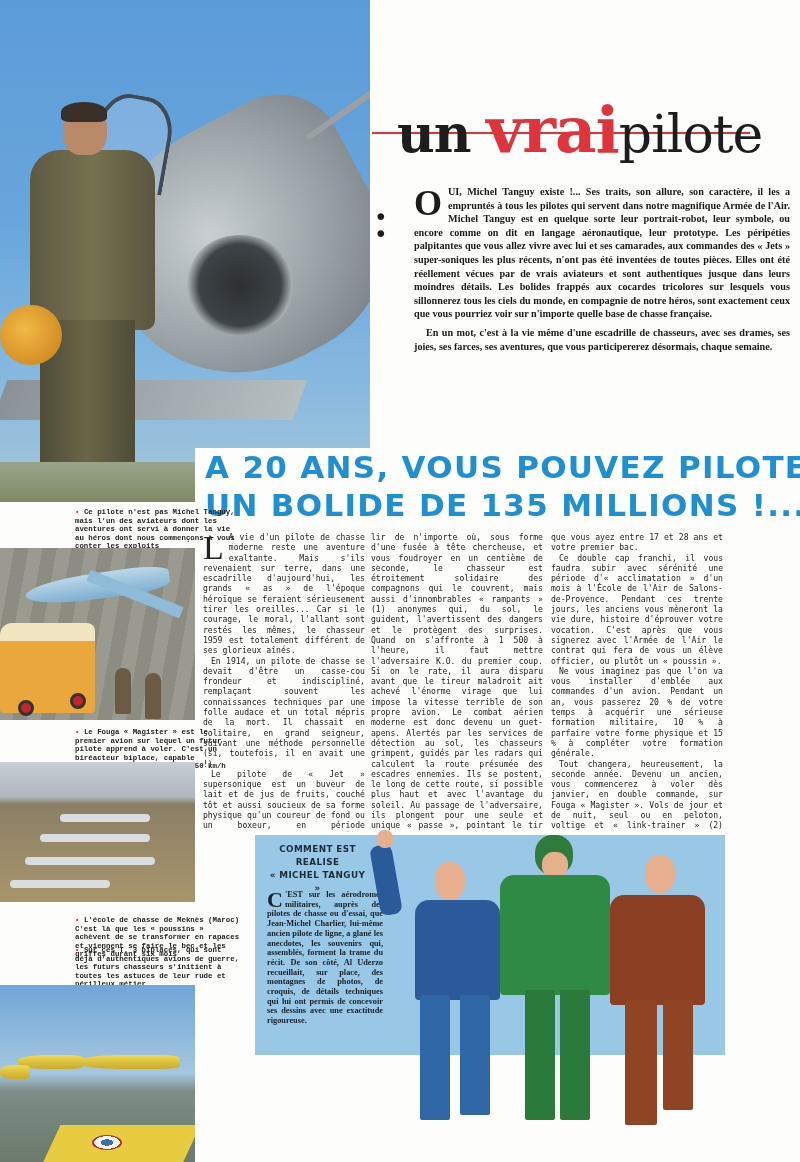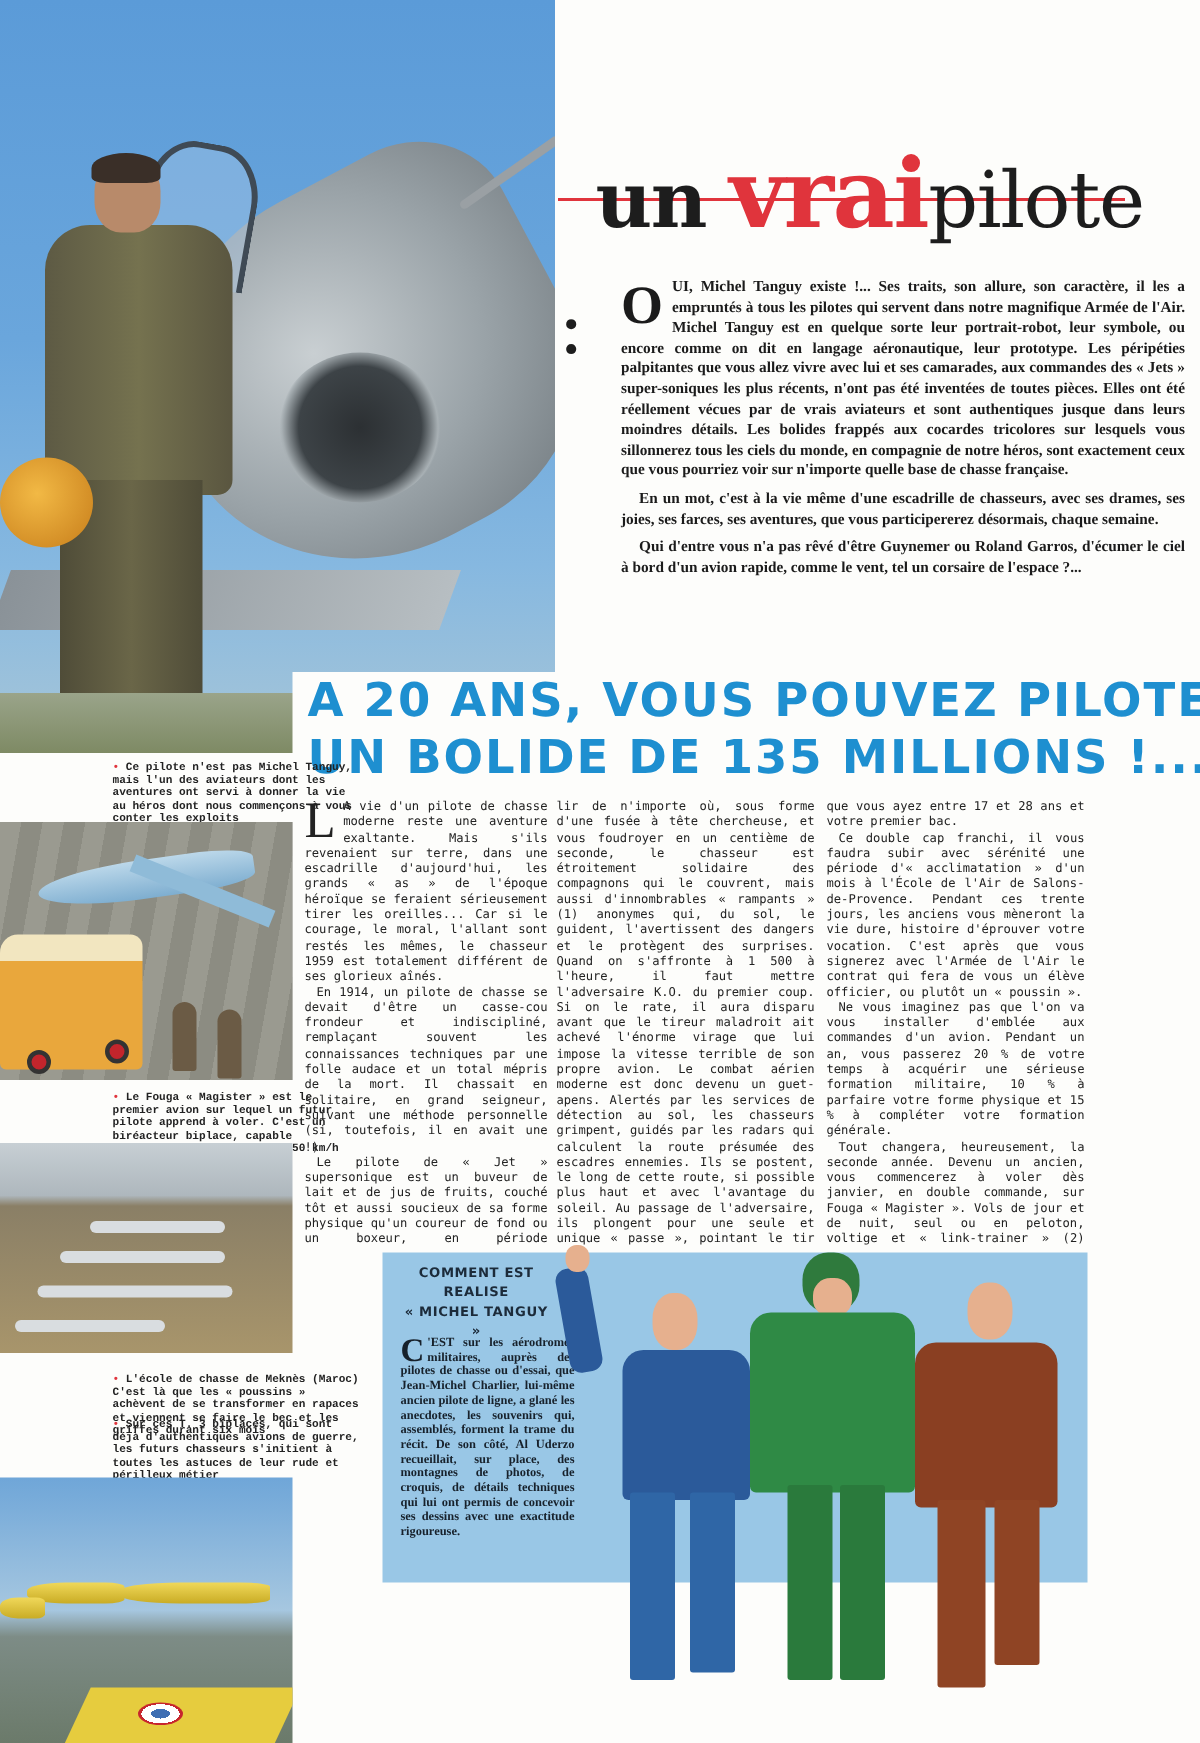--- a/index.html
+++ b/index.html
@@ -139,21 +139,20 @@
   <div class="title-text">
     <span class="w1">un</span>
     <span class="w2">vrai</span><span class="w3">pilote</span>
     <span class="w3">:</span>
   </div>
 </div>
 
 <div class="intro">
   <p class="first"><span class="dropcap">O</span><span>UI, Michel Tanguy existe !... Ses traits, son allure, son caractère, il les a empruntés à tous les pilotes qui servent dans notre magnifique Armée de l'Air. Michel Tanguy est en quelque sorte leur portrait-robot, leur symbole, ou encore comme on dit en langage aéronautique, leur prototype. Les péripéties palpitantes que vous allez vivre avec lui et ses camarades, aux commandes des « Jets » super-soniques les plus récents, n'ont pas été inventées de toutes pièces. Elles ont été réellement vécues par de vrais aviateurs et sont authentiques jusque dans leurs moindres détails. Les bolides frappés aux cocardes tricolores sur lesquels vous sillonnerez tous les ciels du monde, en compagnie de notre héros, sont exactement ceux que vous pourriez voir sur n'importe quelle base de chasse française.</span></p>
   <p>En un mot, c'est à la vie même d'une escadrille de chasseurs, avec ses drames, ses joies, ses farces, ses aventures, que vous participererez désormais, chaque semaine.</p>
-  <p>Qui d'entre vous n'a pas rêvé d'être Guynemer ou Roland Garros, d'écumer le ciel à bord d'un avion rapide, comme le vent, tel un corsaire de l'espace ?...</p>
 </div>
 
 <div class="headline">
   <div>A 20 ANS, VOUS POUVEZ PILOTER</div>
   <div>UN BOLIDE DE 135 MILLIONS !...</div>
 </div>
 
 <div class="caption" style="top:508px;">
   <span class="bullet">•</span>
   <span>Ce pilote n'est pas Michel Tanguy, mais l'un des aviateurs dont les aventures ont servi à donner la vie au héros dont nous commençons à vous conter les exploits</span>

